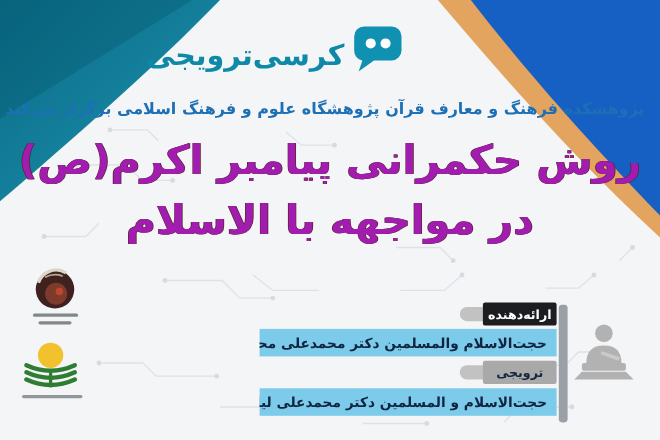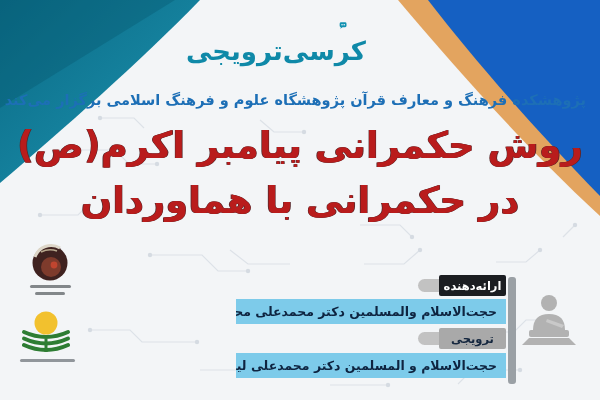--- a/index.html
+++ b/index.html
@@ -5,35 +5,35 @@
   html,body{margin:0;padding:0;}
   .poster{
     position:relative;width:600px;height:400px;overflow:hidden;
     background:#f3f5f7;
     font-family:"DejaVu Sans",sans-serif;
   }
   .bg-svg{position:absolute;left:0;top:0;width:600px;height:400px;}
   
   .kursi-row{
     position:absolute;top:22px;right:234px;height:44px;
-    display:flex;flex-direction:column;align-items:flex-start;gap:7px;direction:rtl;
+    display:flex;flex-direction:row;align-items:flex-end;gap:7px;direction:rtl;
   }
   .kursi-text{
     color:#0f89a8;font-size:26px;font-weight:bold;white-space:nowrap;
     letter-spacing:-0.5px;
   }
   
   .organizer{
     position:absolute;top:92px;left:30px;right:14px;text-align:center;direction:rtl;
     color:#1d6fb6;font-size:14.5px;font-weight:bold;white-space:nowrap;
   }
   
   .main-title{
     position:absolute;top:118px;left:8px;right:8px;text-align:center;direction:rtl;
-    color:#b91c1c;font-weight:bold;
+    color:#a21caf;font-weight:bold;
   }
   .main-title .line{font-size:37px;line-height:55px;white-space:nowrap;
     text-shadow:0.6px 0 0 #53282b, -0.6px 0 0 #53282b;}
   
   .tail{position:absolute;background:#c2c2c2;border-radius:7px;width:38px;height:13px;}
   .badge{
     position:absolute;width:67px;height:21px;border-radius:2px;
     display:flex;align-items:center;justify-content:center;
     direction:rtl;font-weight:bold;font-size:11.5px;white-space:nowrap;
   }
@@ -119,21 +119,21 @@
       <circle cx="17" cy="17.5" r="4.6" fill="#ffffff"></circle>
       <circle cx="30.5" cy="17.5" r="4.6" fill="#ffffff"></circle>
     </svg>
     <span class="kursi-text">کرسی‌ترویجی</span>
   </div>
 
   <div class="organizer">پژوهشکده فرهنگ و معارف قرآن پژوهشگاه علوم و فرهنگ اسلامی برگزار می‌کند</div>
 
   <div class="main-title">
     <div class="line">روش حکمرانی پیامبر اکرم(ص)</div>
-    <div class="line">در حکمرانی با هماوردان</div>
+    <div class="line">در مواجهه با الاسلام</div>
   </div>
 
   <svg class="logo-svg" style="left:27px;top:243px;" width="46" height="42" viewBox="0 0 46 42" aria-hidden="true">
     <circle cx="23" cy="20" r="17.5" fill="#3f2220"></circle>
     <circle cx="24" cy="24" r="10" fill="#7e3b2c"></circle>
     <path d="M8,14 A17,17 0 0 1 33,5" stroke="#ddd6c8" stroke-width="3" fill="none"></path>
     <path d="M14,9 q8,-4 16,-1" stroke="#b8a98e" stroke-width="1.6" fill="none"></path>
     <circle cx="27" cy="22" r="3.4" fill="#c0452f"></circle>
   </svg>
   <div class="cap" style="left:30px;top:285px;width:41px;"></div>

